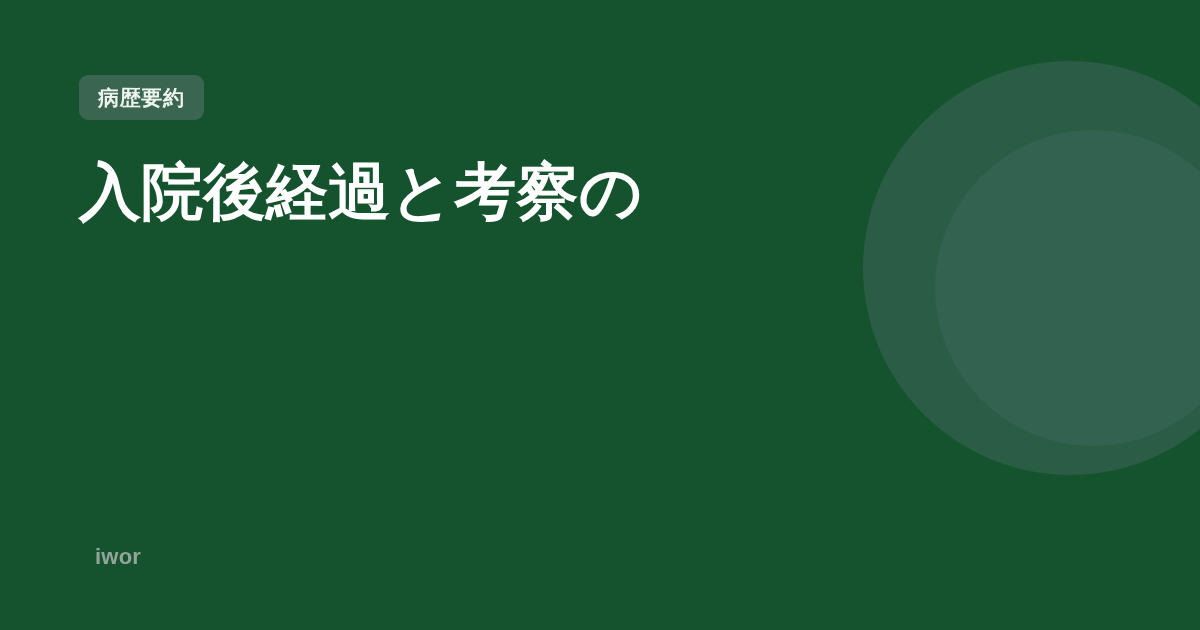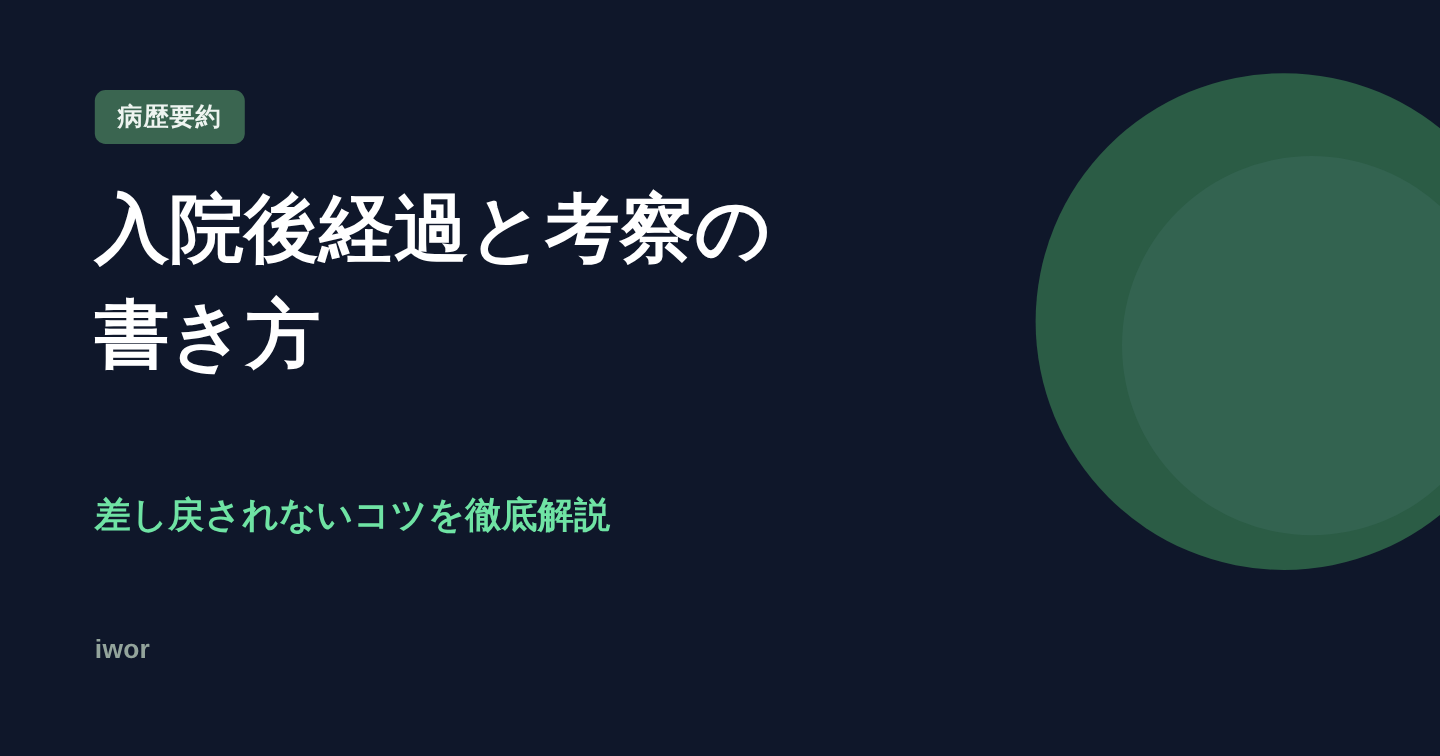--- a/index.html
+++ b/index.html
@@ -11,21 +11,21 @@
     width: 1200px;
     height: 630px;
     overflow: hidden;
     font-family: "Liberation Sans", "DejaVu Sans", sans-serif;
   }
 
   #card {
     position: relative;
     width: 1200px;
     height: 630px;
-    background: #0f172a;
+    background: #14532d;
     overflow: hidden;
     box-sizing: border-box;
   }
 
   
   .deco-layer {
     position: absolute;
     inset: 0;
     overflow: hidden;
     pointer-events: none;
@@ -106,21 +106,21 @@
     font-weight: bold;
     line-height: 1.4;
     letter-spacing: 0.01em;
     white-space: nowrap;
   }
 
   .site-name {
     position: absolute;
     left: 79px;
     top: 528px;
-    margin: 0;
+    margin: 16px;
     color: #93a49b;
     font-size: 22px;
     font-weight: bold;
     letter-spacing: 0.01em;
     line-height: 1.2;
     white-space: nowrap;
   }
 </style>
 </head>
 <body>
@@ -133,21 +133,19 @@
   </div>
 
   <div id="content">
 
     <div class="badge">
       <span>病歴要約</span>
     </div>
 
     <h1 class="title">
       <span class="title-line">入院後経過と考察の</span>
-      <span class="title-line">書き方</span>
     </h1>
 
-    <p class="subtitle">差し戻されないコツを徹底解説</p>
 
     <p class="site-name">iwor</p>
 
   </div>
 </div>
 
 </body></html>

